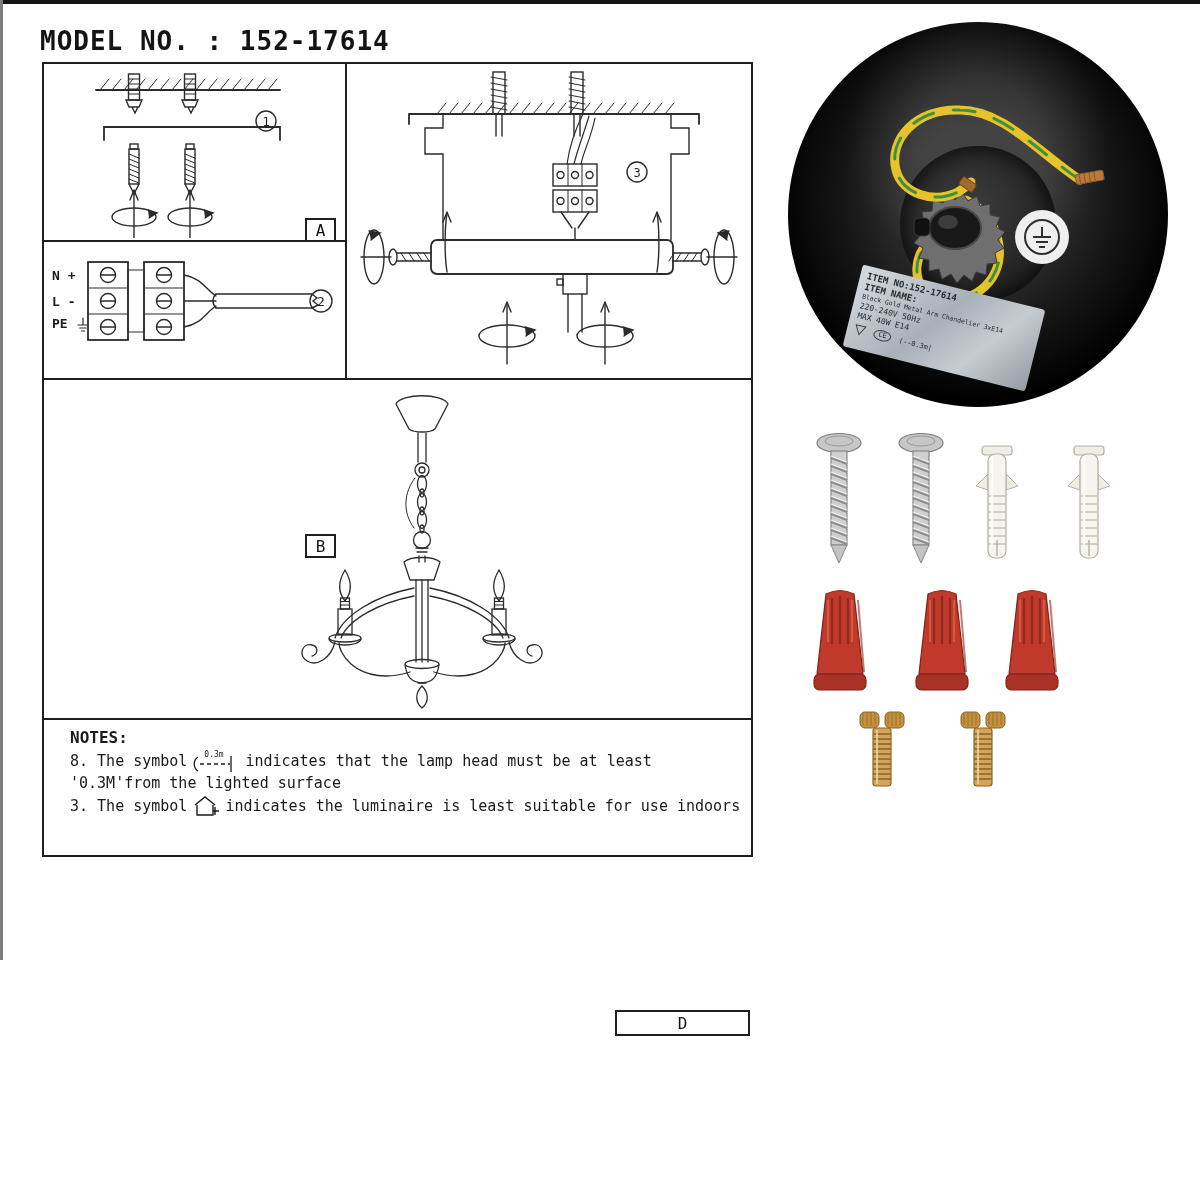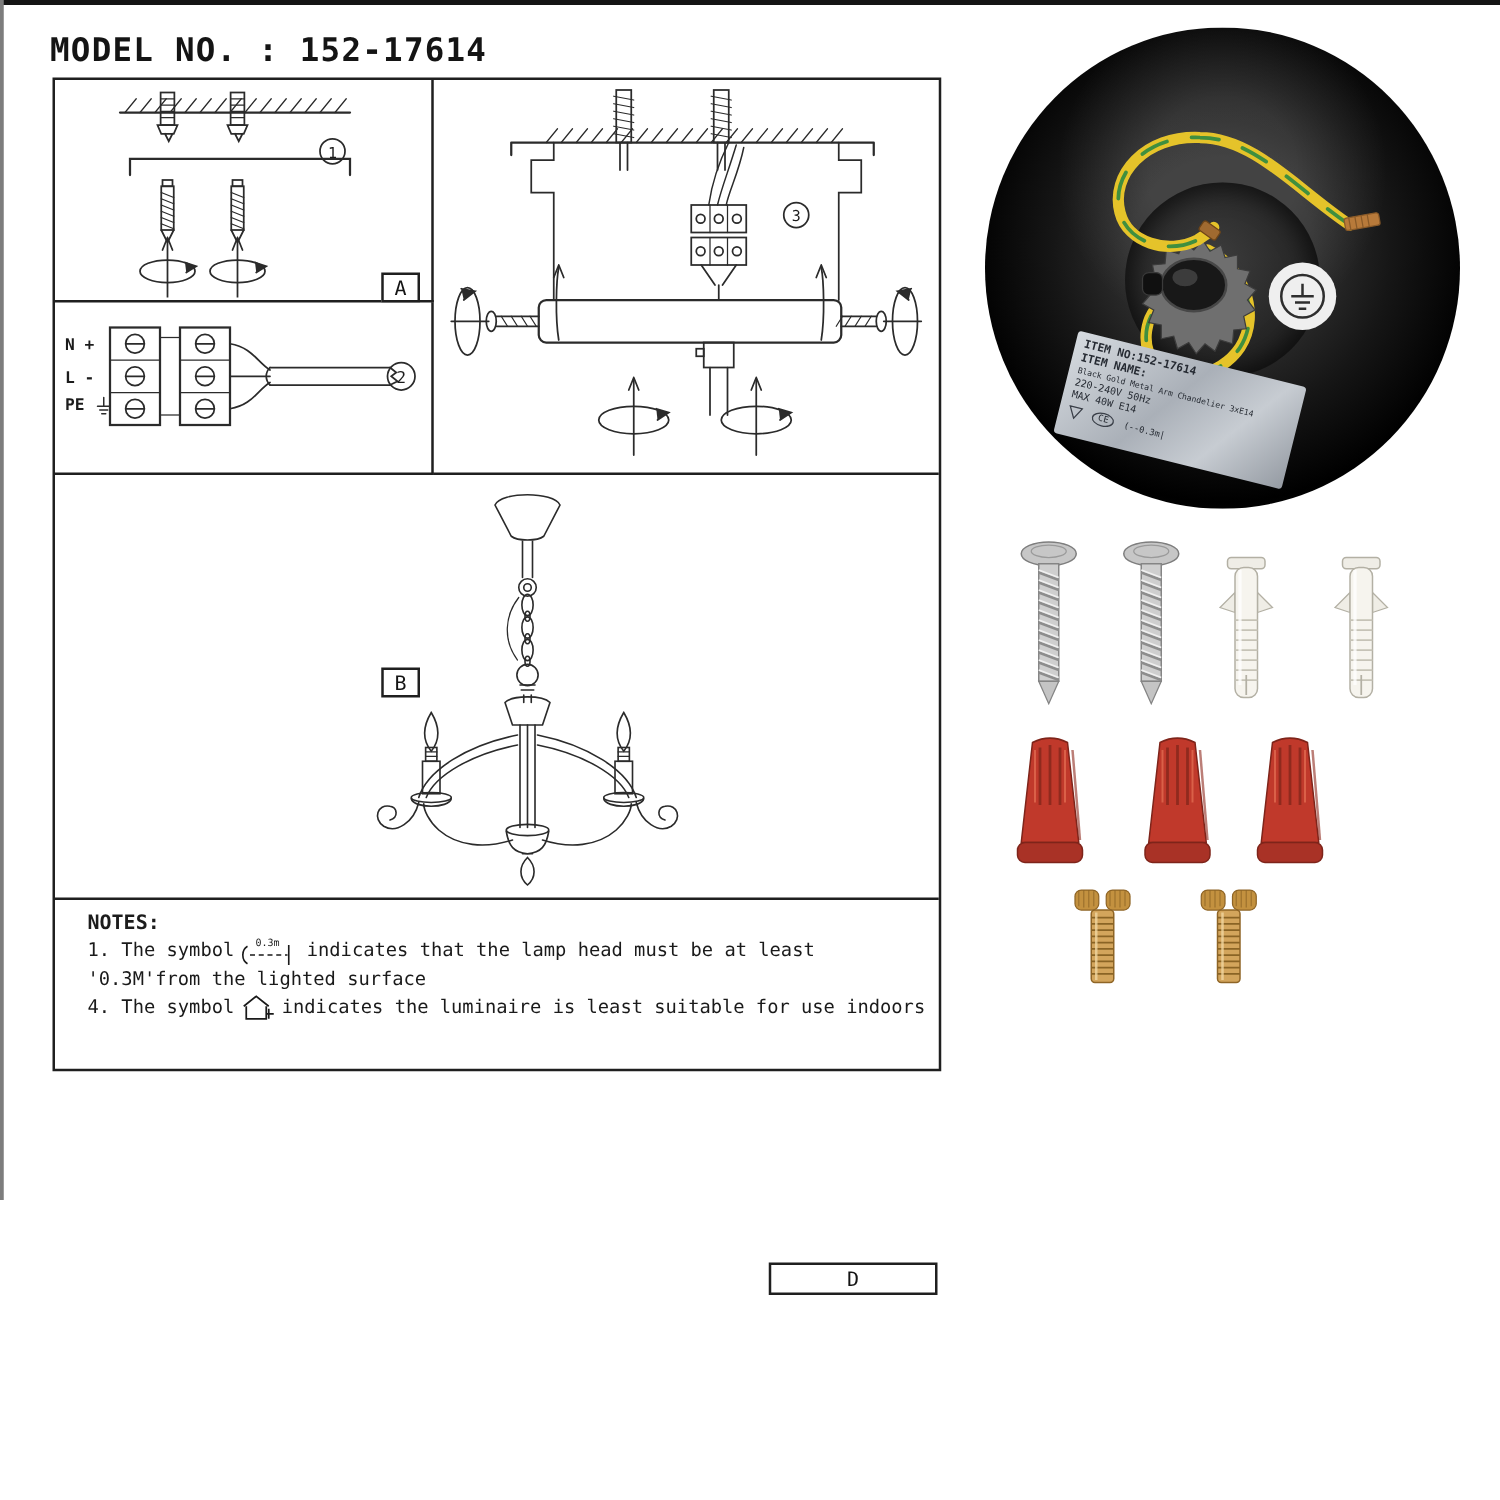--- a/index.html
+++ b/index.html
@@ -345,31 +345,31 @@
             <path d="M378,306 C371,313 371,322 378,328 C385,322 385,313 378,306 Z"></path>
           </g>
         </g>
       </svg>
       <div class="plabel d">D</div>
     </div>
 
     <div class="panel pnotes">
       <div class="notes-head">NOTES:</div>
       <div class="note-line">
-        <span>1. The symbol</span><span class="note-sym"><svg width="52" height="24" viewBox="0 0 52 24">
+        <span>8. The symbol</span><span class="note-sym"><svg width="52" height="24" viewBox="0 0 52 24">
               <g stroke="#1a1a1a" stroke-width="1.3" fill="none">
                 <path d="M8,8 C3,11 3,19 8,22"></path>
                 <path d="M10,15 H40" stroke-dasharray="4,3"></path>
                 <path d="M41,7 V23"></path>
               </g>
               <text class="svgtext" x="24" y="8" font-size="8" text-anchor="middle">0.3m</text>
             </svg></span><span>indicates that the lamp head must be at least '0.3M'from the lighted surface</span>
       </div>
       <div class="note-line">
-        <span>4. The symbol</span><span class="note-sym"><svg width="32" height="24" viewBox="0 0 32 24">
+        <span>3. The symbol</span><span class="note-sym"><svg width="32" height="24" viewBox="0 0 32 24">
               <g stroke="#1a1a1a" stroke-width="1.4" fill="none">
                 <path d="M5,11 L15,3 L25,11"></path>
                 <path d="M7,11 V21 H23 V11"></path>
                 <path d="M23,17 h6 M25,21 v-8"></path>
               </g>
             </svg></span><span>indicates the luminaire is least suitable for use indoors</span>
       </div>
     </div>
   </div>
 

